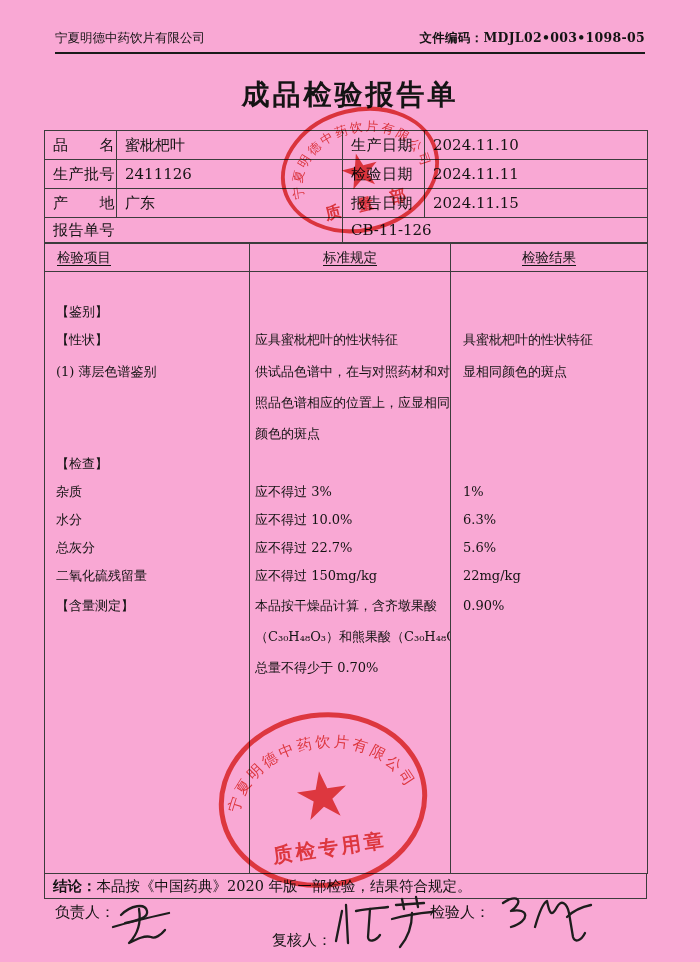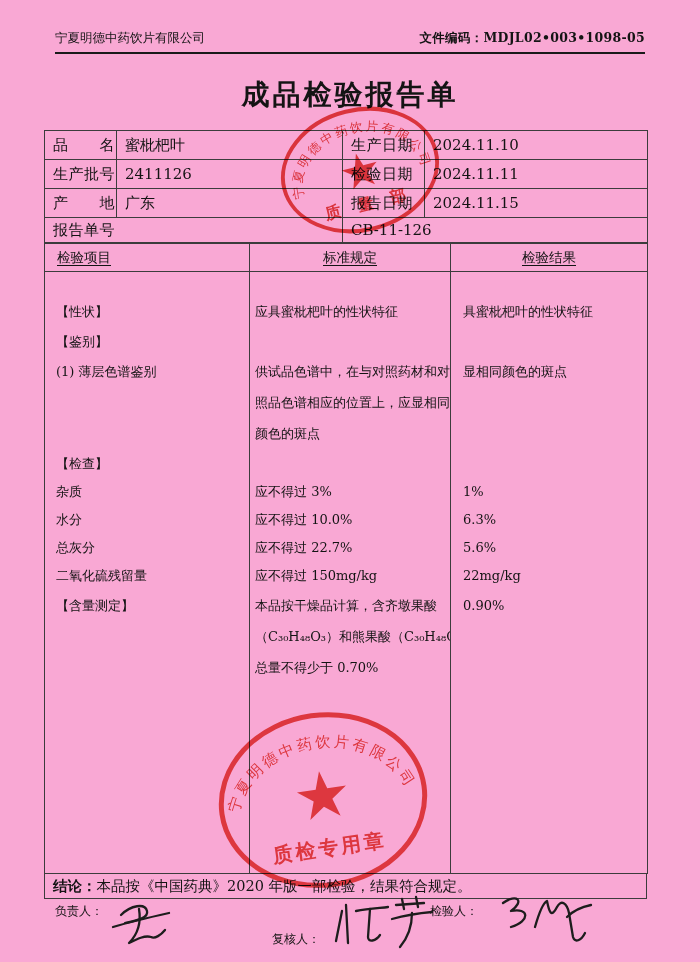--- a/index.html
+++ b/index.html
@@ -51,21 +51,21 @@
   .result-table .c-std div { white-space:nowrap; }
   .result-table tr.sp td { border-top:none; border-bottom:none; }
 
   
   .conclusion {
     position:absolute; left:44px; top:873px; width:603px; height:26px;
     border:1.5px solid #3c3c3c; font-size:14.5px; line-height:23px; padding-left:8px;
     background:transparent;
   }
   .conclusion .c-label { font-weight:bold; }
-  .sign-row { position:absolute; left:0; top:903px; width:700px; height:55px; font-size:12px; }
+  .sign-row { position:absolute; left:0; top:903px; width:700px; height:55px; font-size:15px; }
   .sig-label { position:absolute; top:0; }
   .lab-resp { left:55px; } .lab-rev { left:272px;margin-top:28px; } .lab-insp { left:430px; }
   .sig-svg { position:absolute; }
   .sig-svg path { fill:none; stroke:#1d1d1d; stroke-width:2.3; stroke-linecap:round; stroke-linejoin:round; }
 
   
   .stamp { position:absolute; mix-blend-mode:multiply; opacity:.9; }
   .stamp text { font-family:"DejaVu Serif","Liberation Serif",serif; }
 </style>
 </head>
@@ -126,31 +126,31 @@
       <th class="h-item">检验项目</th>
       <th>标准规定</th>
       <th>检验结果</th>
     </tr>
     <tr class="sp" style="height:26px">
           <td class="c-item"></td>
           <td class="c-std"></td>
           <td class="c-res"></td>
         </tr>
 
+    <tr style="height:28px">
+      <td class="c-item">【鉴别】</td>
+      <td class="c-std"></td>
+          <td class="c-res"></td>
+    </tr>
     <tr style="height:30px">
       <td class="c-item">【性状】</td>
       <td class="c-std">
             <div>应具蜜枇杷叶的性状特征</div>
           </td>
       <td class="c-res">具蜜枇杷叶的性状特征</td>
-    </tr>
-    <tr style="height:28px">
-      <td class="c-item">【鉴别】</td>
-      <td class="c-std"></td>
-          <td class="c-res"></td>
     </tr>
     <tr class="big" style="height:94px">
       <td class="c-item">(1) 薄层色谱鉴别</td>
       <td class="c-std">
         <div>供试品色谱中，在与对照药材和对</div>
         <div>照品色谱相应的位置上，应显相同</div>
         <div>颜色的斑点</div>
       </td>
       <td class="c-res">显相同颜色的斑点</td>
     </tr>

